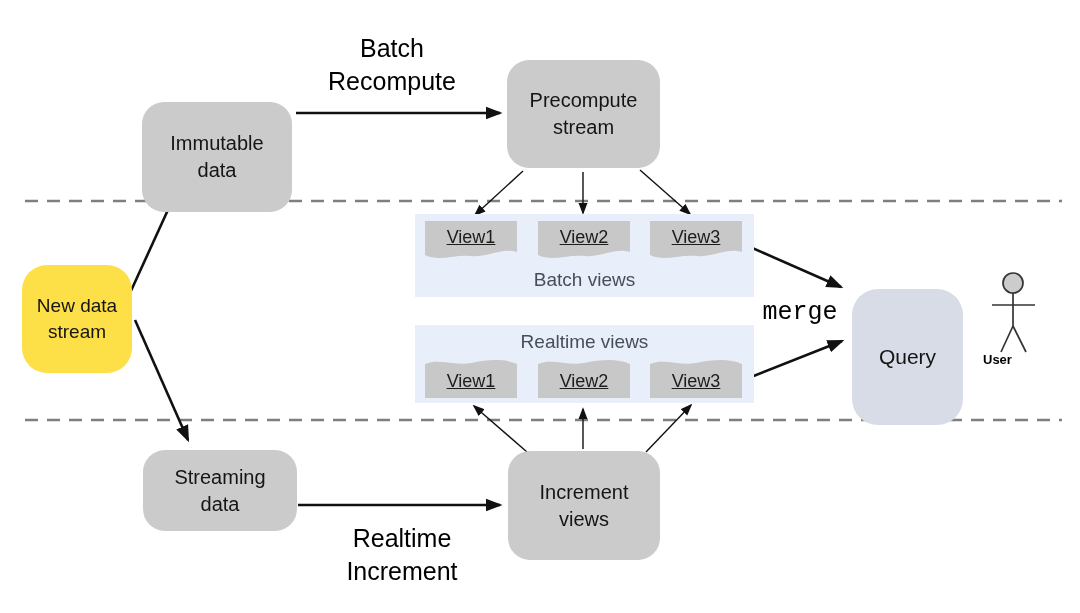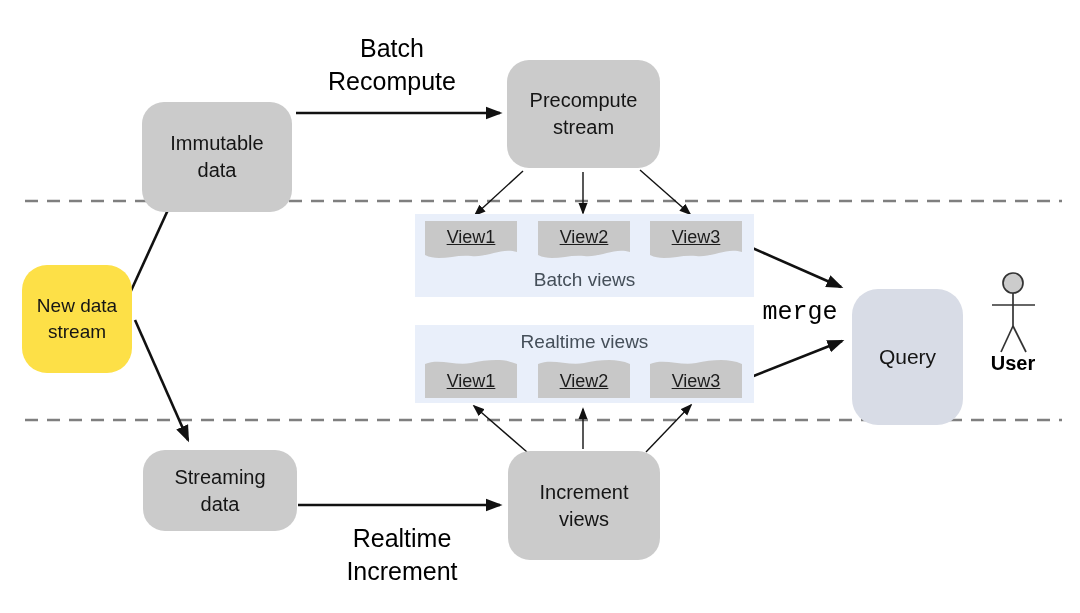--- a/index.html
+++ b/index.html
@@ -26,21 +26,21 @@
   }
   .view-item{
     position:absolute;width:92px;height:41px;display:flex;
     align-items:center;justify-content:center;font-size:18px;color:#1c1c1c;
   }
   .view-item svg{position:absolute;left:0;top:0;width:100%;height:100%;}
   .view-item span{position:relative;text-decoration:underline;}
   .row-batch span{transform:translateY(-4px);}
   .row-realtime span{transform:translateY(4px);}
   .user-label{
-    position:absolute;text-align:center;font-weight:bold;font-size:20px;color:#000;
+    position:absolute;text-align:left;font-weight:bold;font-size:13px;color:#000;
   }
 </style>
 </head>
 <body>
 
 <div class="stage">
 
   <svg class="layer" viewBox="0 0 1080 613">
     <defs>
       <marker id="ahBig" viewBox="0 0 10 8" markerWidth="17" markerHeight="14" refX="8.5" refY="4" orient="auto" markerUnits="userSpaceOnUse">

